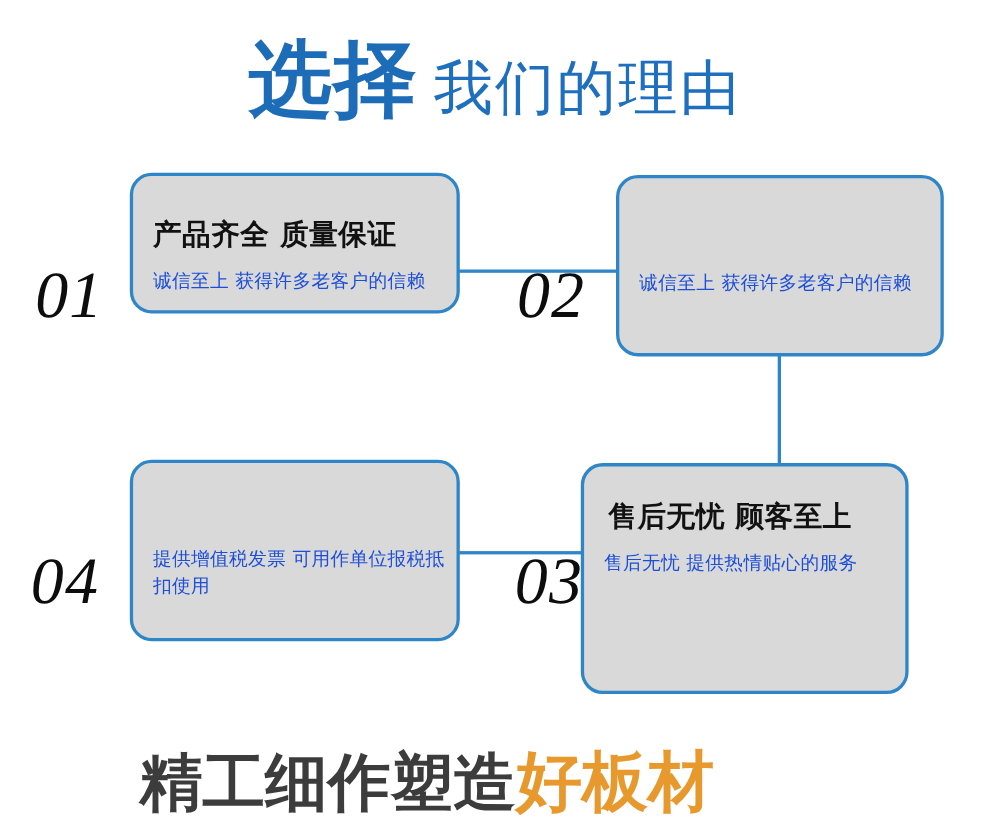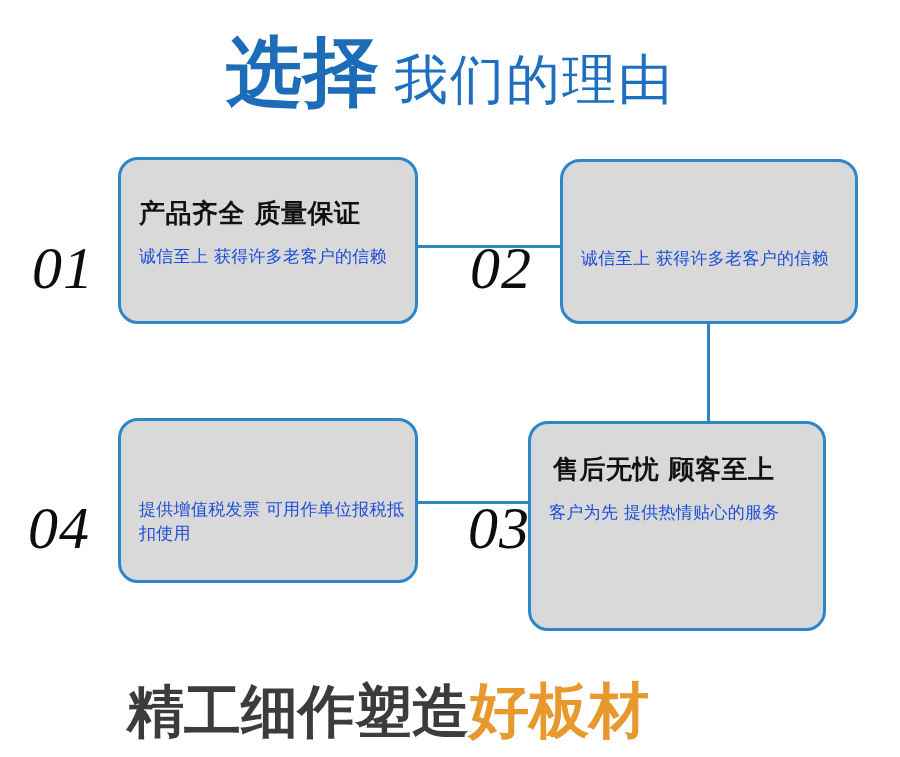--- a/index.html
+++ b/index.html
@@ -53,21 +53,21 @@
   #conn-4-3 { left: 417px; top: 501px;  width: 144px; height: 3px; }
 
   
   .card {
     position: absolute;
     background: #d9d9d9;
     border: 3px solid #2e86c8;
     border-radius: 20px;
     box-sizing: border-box;
   }
-  #card-01 { left: 118px; top: 157px; width: 300px; height: 167px; }
+  #card-01 { left: 118px; top: 157px; width: 300px; height: 128px; }
   #card-02 { left: 560px; top: 159px; width: 298px; height: 165px; }
   #card-04 { left: 118px; top: 418px; width: 300px; height: 165px; }
   #card-03 { left: 528px; top: 421px; width: 298px; height: 210px; }
 
   .card-title {
     font-size: 26px;
     font-weight: 700;
     color: #111111;
     letter-spacing: 0.5px;
     white-space: nowrap;
@@ -157,21 +157,21 @@
   <div class="card-title">产品齐全 质量保证</div>
   <div class="card-body">诚信至上 获得许多老客户的信赖</div>
 </div>
 
 <div class="card" id="card-02">
   <div class="card-body">诚信至上 获得许多老客户的信赖</div>
 </div>
 
 <div class="card" id="card-03">
   <div class="card-title">售后无忧 顾客至上</div>
-  <div class="card-body">客户为先 提供热情贴心的服务</div>
+  <div class="card-body">售后无忧 提供热情贴心的服务</div>
 </div>
 
 <div class="card" id="card-04">
   <div class="card-body">提供增值税发票 可用作单位报税抵扣使用</div>
 </div>
 
 <div id="footer">
   <span class="ft-dark">精工细作塑造</span><span class="ft-accent">好板材</span>
 </div>
 

